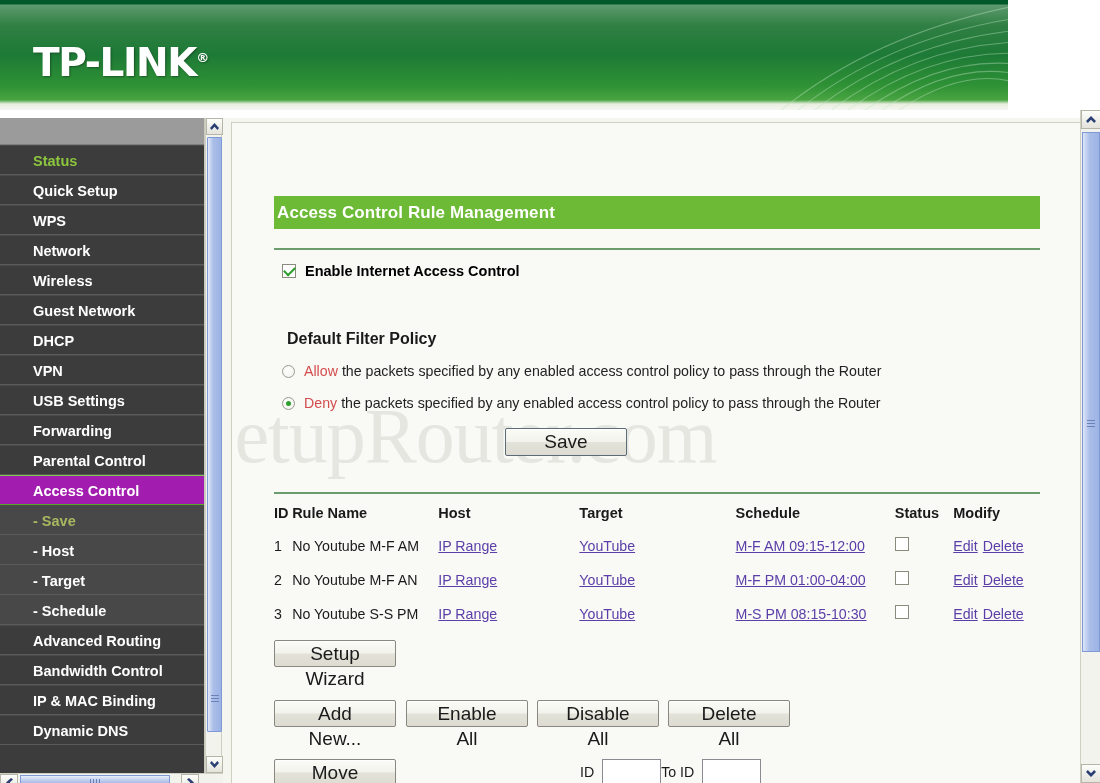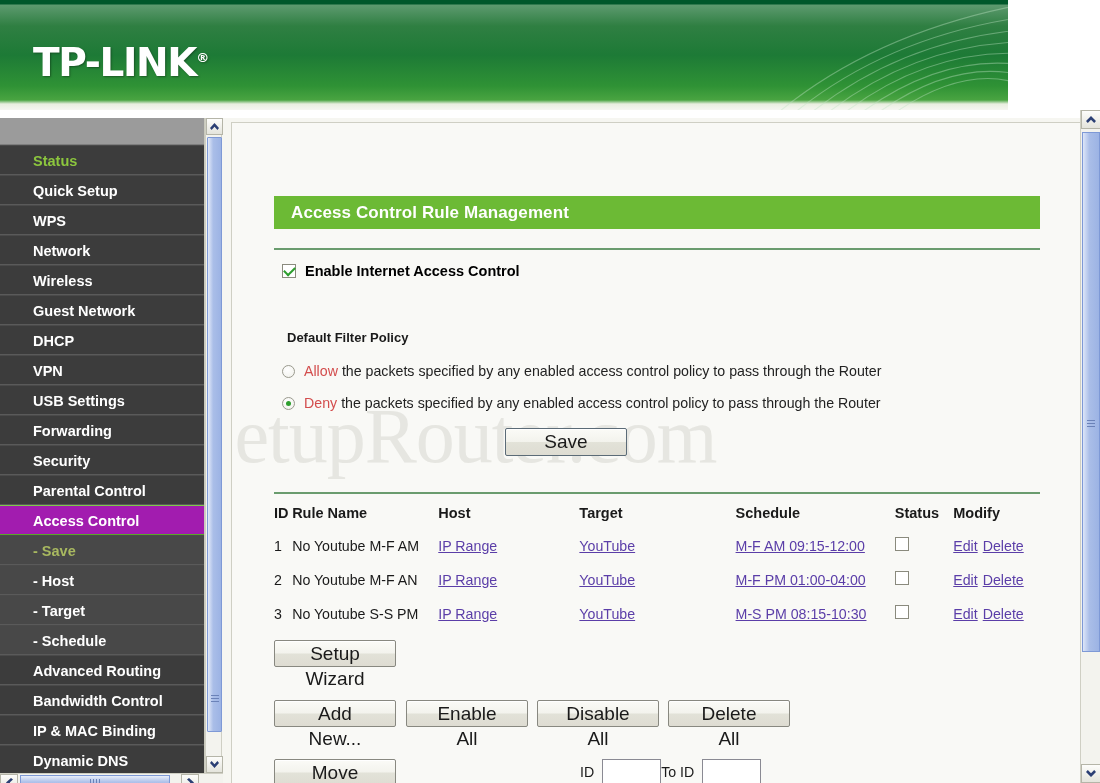--- a/index.html
+++ b/index.html
@@ -201,21 +201,21 @@
   }
   .page-title {
     position: absolute;
     left: 42px; top: 62px;
     width: 766px; height: 33px;
     background: #6cba35;
     color: #ffffff;
     font-size: 17px;
     font-weight: bold;
     line-height: 33px;
-    padding-left: 17px;
+    padding-left: 3px;
     letter-spacing: .1px;
   }
   .divider {
     position: absolute;
     left: 42px;
     width: 766px;
     height: 2px;
     background: #6a9c6e;
   }
   #div-1 { top: 125px; }
@@ -240,21 +240,21 @@
     content: "";
     width: 9px; height: 5px;
     border-left: 2px solid #2e9e2e;
     border-bottom: 2px solid #2e9e2e;
     transform: rotate(-45deg) translate(1px, -1px);
   }
 
   .filter-label {
     position: absolute;
     left: 55px; top: 207px;
-    font-size: 13px; font-weight: bold; color: #1a1a1a;
+    font-size: 16px; font-weight: bold; color: #1a1a1a;
   }
   .radio-row {
     position: absolute;
     left: 50px;
     display: flex; align-items: center;
     font-size: 14.2px; color: #222222;
     white-space: nowrap;
   }
   #radio-allow { top: 240px; }
   #radio-deny  { top: 272px; }
@@ -430,21 +430,20 @@
           <div class="nav-item active-text"><span>Status</span></div>
           <div class="nav-item"><span>Quick Setup</span></div>
           <div class="nav-item"><span>WPS</span></div>
           <div class="nav-item"><span>Network</span></div>
           <div class="nav-item"><span>Wireless</span></div>
           <div class="nav-item"><span>Guest Network</span></div>
           <div class="nav-item"><span>DHCP</span></div>
           <div class="nav-item"><span>VPN</span></div>
           <div class="nav-item"><span>USB Settings</span></div>
           <div class="nav-item"><span>Forwarding</span></div>
-          <div class="nav-item"><span>Security</span></div>
           <div class="nav-item"><span>Parental Control</span></div>
           <div class="nav-item selected"><span>Access Control</span></div>
           <div class="nav-item sub sub-active"><span>- Save</span></div>
           <div class="nav-item sub"><span>- Host</span></div>
           <div class="nav-item sub"><span>- Target</span></div>
           <div class="nav-item sub"><span>- Schedule</span></div>
           <div class="nav-item"><span>Advanced Routing</span></div>
           <div class="nav-item"><span>Bandwidth Control</span></div>
           <div class="nav-item"><span>IP &amp; MAC Binding</span></div>
           <div class="nav-item"><span>Dynamic DNS</span></div>

